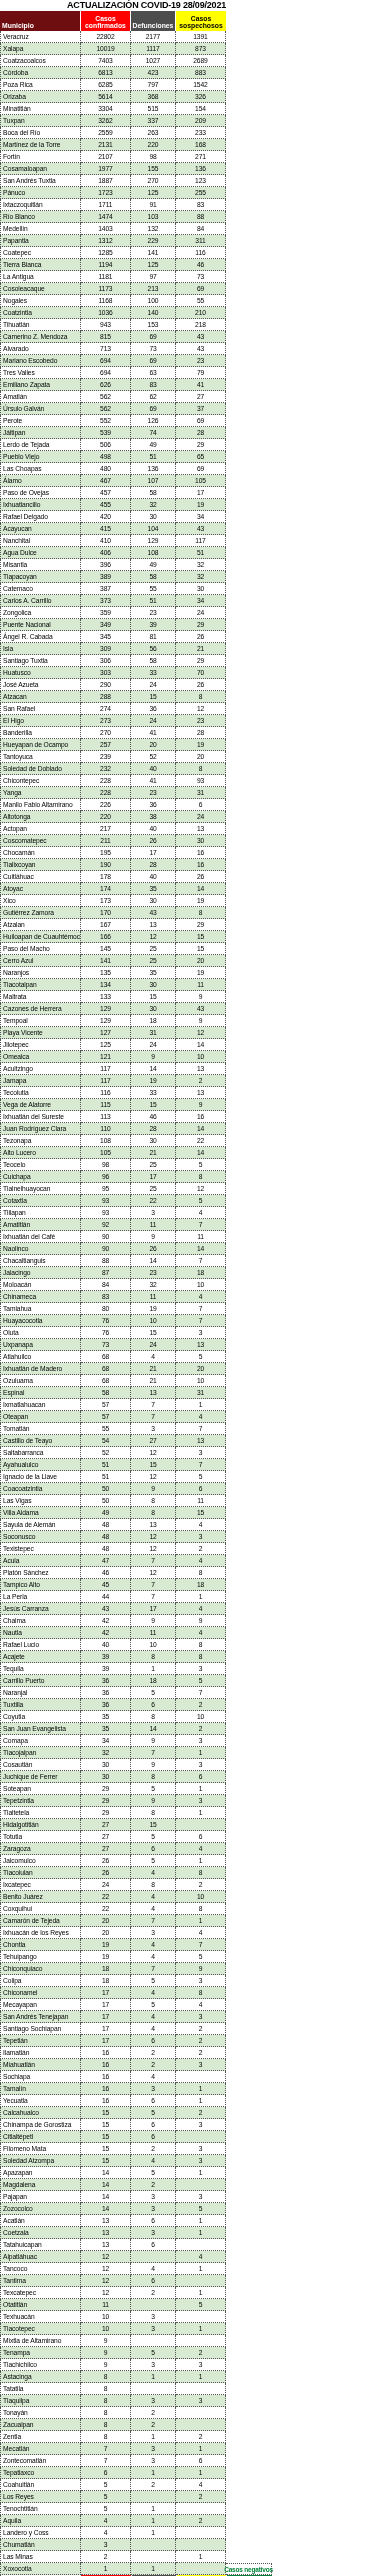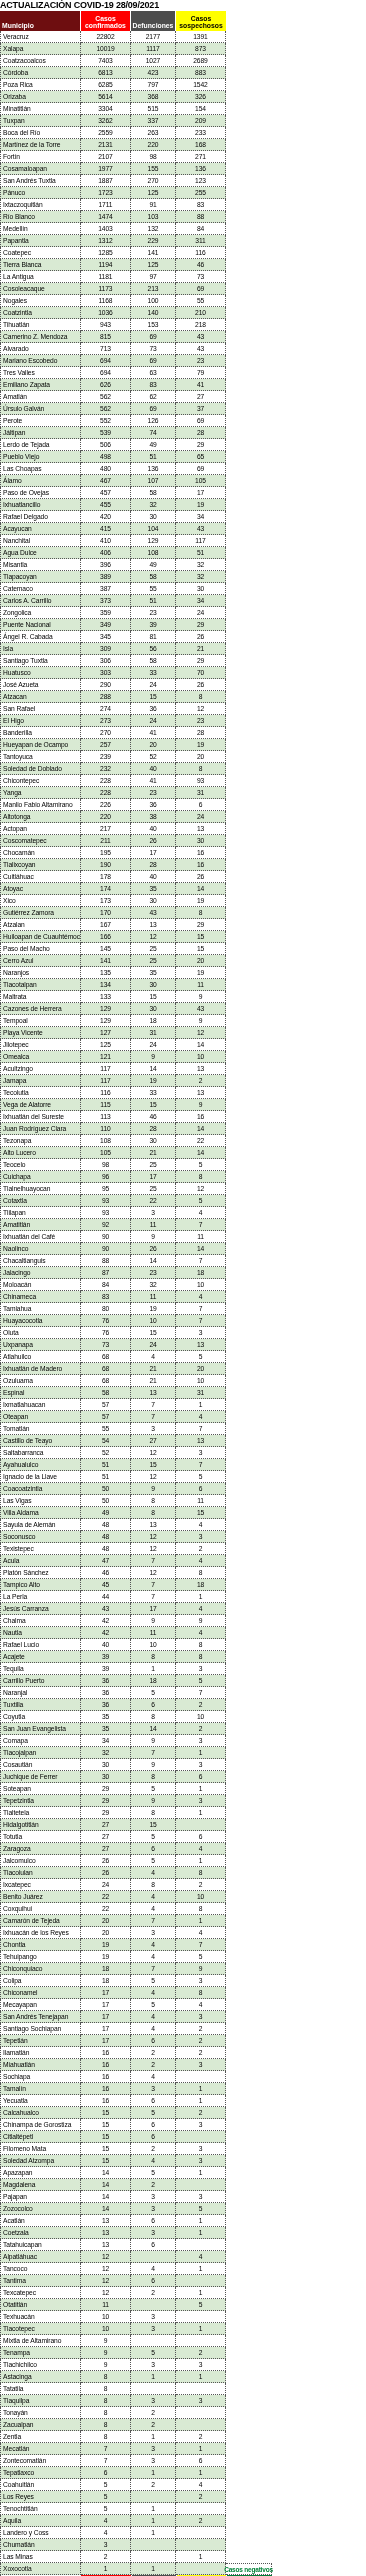--- a/index.html
+++ b/index.html
@@ -1,21 +1,21 @@
 <!DOCTYPE html>
 <html style="--maroon: #6e0e10; --red: #fe0000; --gray: #4d4d4d; --yellow: #ffff00; --green: #008037; --rowgreen: #d9ead3;font-size:8.4px"><head>
 <meta charset="utf-8">
 <style>
   html,body{margin:0;padding:0;background:#ffffff;}
   body{width:367px;height:2576px;overflow:hidden;
        font-family:"Liberation Sans","DejaVu Sans",sans-serif;
        -webkit-font-smoothing:antialiased;}
   #page{position:relative;width:367px;height:2576px;background:#fff;}
 
-  .title{width:226px;height:11px;line-height:11.5px;text-align:left;
+  .title{width:226px;height:11px;line-height:11.5px;text-align:right;
          font-size:9px;font-weight:bold;color:#000;letter-spacing:-0.2px;}
 
   .tbl{width:272px;}
   .hrow{display:flex;height:20px;}
   .hcell{box-sizing:border-box;display:flex;font-weight:bold;font-size:6.8px;
          line-height:7.3px;border-right:1px solid #fff;}
   .h0{width:81px;background:var(--maroon);color:#fff;align-items:flex-end;
       padding:0 0 1.6px 2.1px;}
   .h1{width:50px;background:var(--red);color:#fff;align-items:flex-end;
       justify-content:center;text-align:center;padding-bottom:1.6px;}

